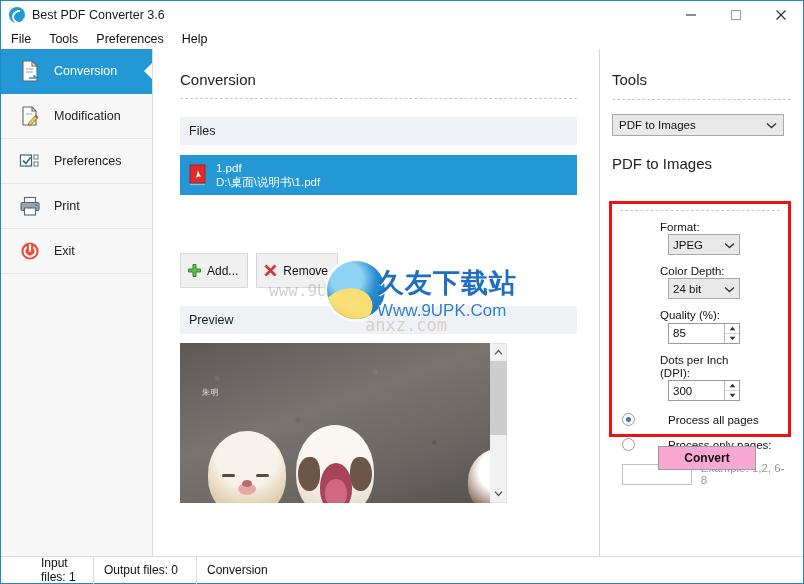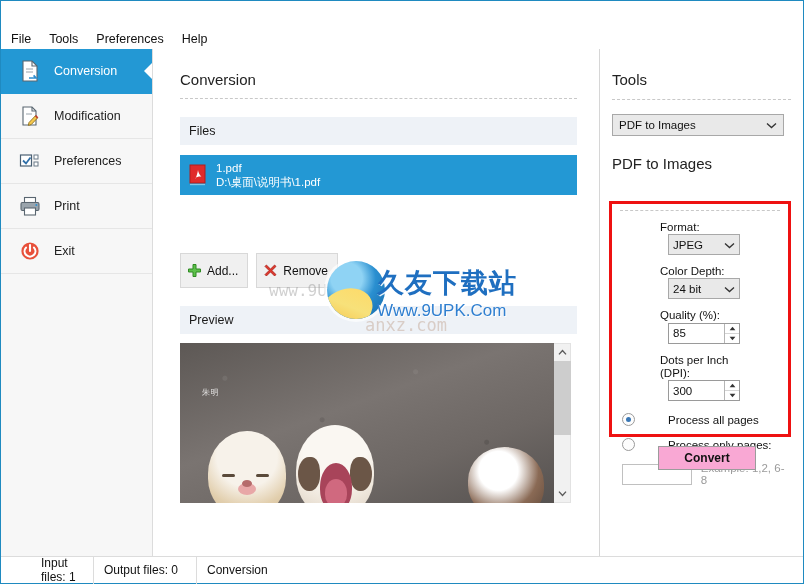--- a/index.html
+++ b/index.html
@@ -121,21 +121,21 @@
     font-size: 12px; color: #111;
   }
   .fbtn .gl { width: 15px; height: 15px; margin-right: 5px; flex: none; }
 
   
   .preview-frame {
     margin: 9px 22px 0 26px;
     height: 160px; position: relative; display: flex;
   }
   .preview-img {
-    width: 374px; height: 160px; overflow: hidden;
+    width: 310px; height: 160px; overflow: hidden;
     position: relative;
     background: #a16207;
   }
   .ptexture {
     position: absolute; inset: 0;
     background:
       radial-gradient(circle at 12% 22%, rgba(255,255,255,.07) 0 2px, transparent 3px),
       radial-gradient(circle at 38% 48%, rgba(0,0,0,.10) 0 2px, transparent 3px),
       radial-gradient(circle at 63% 18%, rgba(255,255,255,.06) 0 2px, transparent 3px),
       radial-gradient(circle at 82% 62%, rgba(0,0,0,.12) 0 2px, transparent 3px),
@@ -299,20 +299,42 @@
     position: absolute; left: 108px; top: 42px;
     font-size: 17px; color: #2f7fd0;
     text-shadow: 1px 1px 0 rgba(255,255,255,.9);
   }
 </style>
 </head>
 <body>
 
 <div id="app">
 
+  <div class="titlebar">
+    <div class="app-icon"></div>
+    <div class="app-title">Best PDF Converter 3.6</div>
+    <div class="win-buttons">
+      <div class="win-btn">
+        <svg width="12" height="12" viewBox="0 0 12 12">
+            <line x1="1" y1="6" x2="11" y2="6" stroke="#2b2b2b" stroke-width="1.1"></line>
+          </svg>
+      </div>
+      <div class="win-btn">
+        <svg width="12" height="12" viewBox="0 0 12 12">
+            <rect x="1.5" y="1.5" width="9" height="9" fill="none" stroke="#9a9a9a" stroke-width="1.1"></rect>
+          </svg>
+      </div>
+      <div class="win-btn">
+        <svg width="12" height="12" viewBox="0 0 12 12">
+            <line x1="1.5" y1="1.5" x2="10.5" y2="10.5" stroke="#2b2b2b" stroke-width="1.1"></line>
+            <line x1="10.5" y1="1.5" x2="1.5" y2="10.5" stroke="#2b2b2b" stroke-width="1.1"></line>
+          </svg>
+      </div>
+    </div>
+  </div>
 
   <div class="menubar">
     <div class="menu-item">File</div>
     <div class="menu-item">Tools</div>
     <div class="menu-item">Preferences</div>
     <div class="menu-item">Help</div>
   </div>
 
   <div class="sidebar">
 

